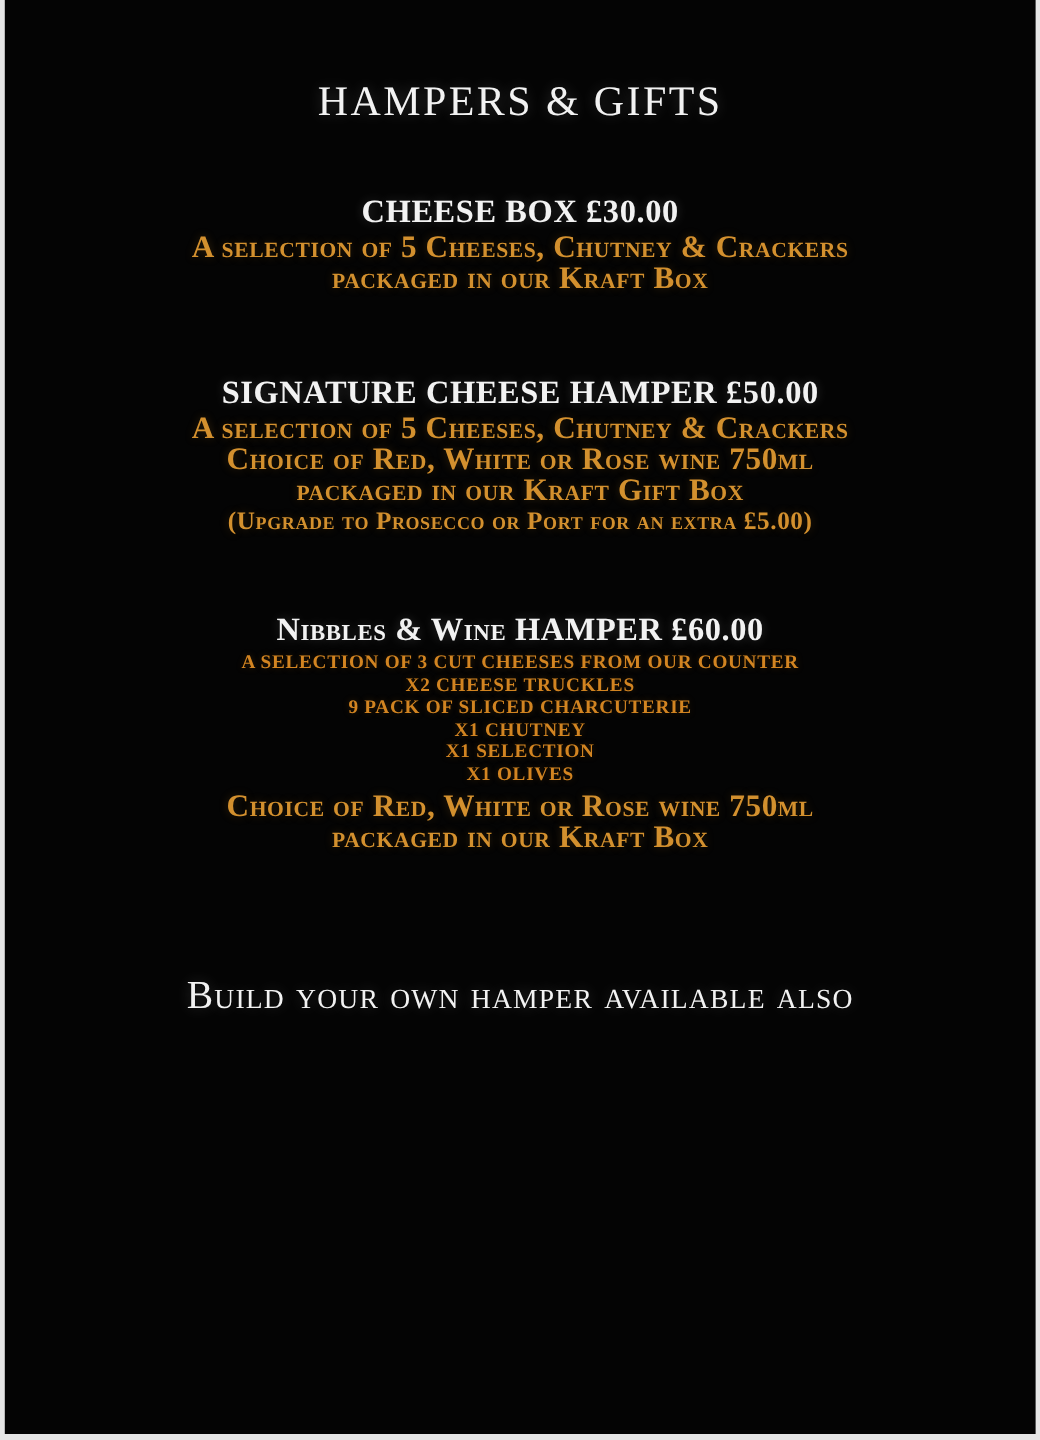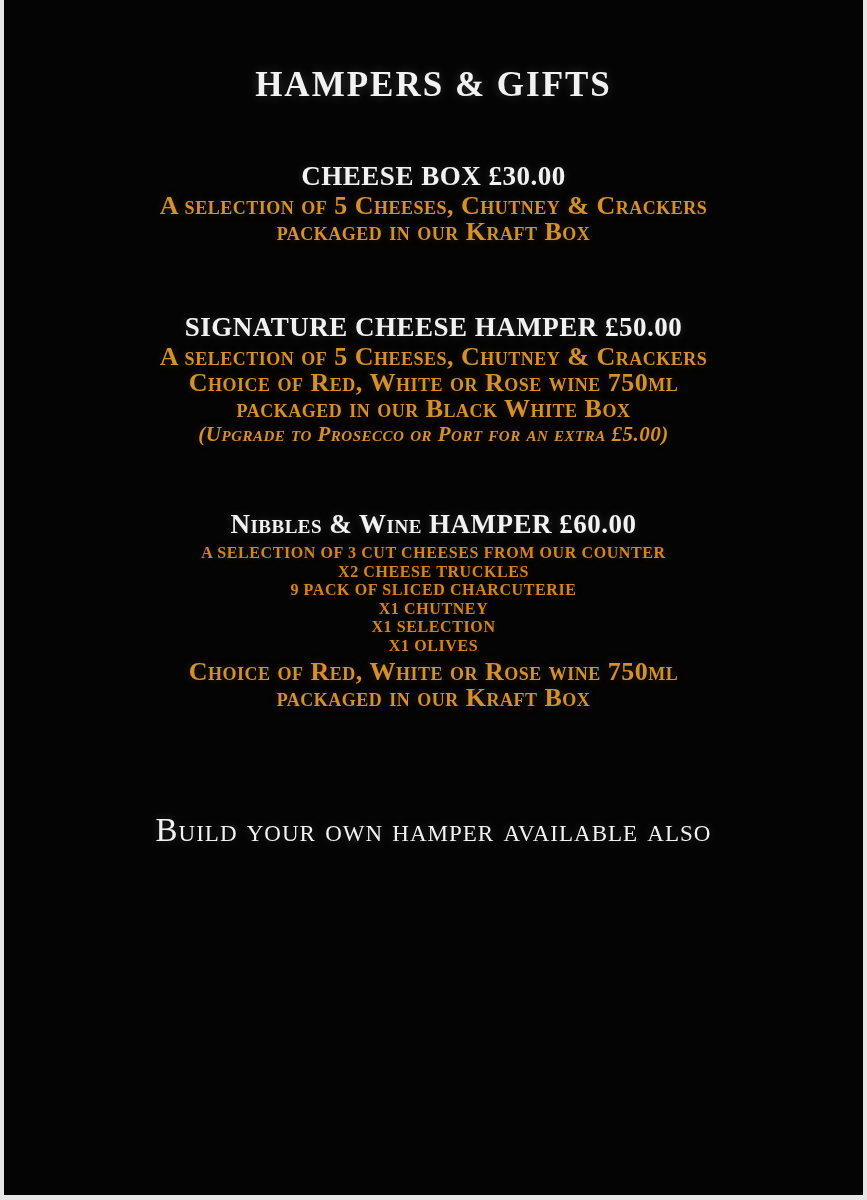--- a/index.html
+++ b/index.html
@@ -24,21 +24,21 @@
     position:absolute;
     left:4px;right:4px;top:0;bottom:5px;
     background:var(--bg);
     text-align:center;
     overflow:hidden;
   }
   .title{
     padding-top:64px;
     font-size:35px;
     line-height:42px;
-    font-weight:bold;
+    font-weight:normal;
     letter-spacing:2px;
     color:var(--white-text);
     text-shadow:0 0 12px rgba(255,255,255,0.20);
   }
   .menu-section{display:block;}
   .sec-1{margin-top:54px;}
   .sec-2{margin-top:66px;}
   .sec-3{margin-top:62px;}
   .heading{
     font-size:27px;
@@ -54,21 +54,20 @@
     line-height:26px;
     font-weight:bold;
     font-variant:small-caps;
     letter-spacing:0.5px;
     color:var(--accent);
     text-shadow:0 0 8px rgba(200,130,30,0.25);
   }
   .line.paren{
     font-size:21px;
     line-height:24px;
-    font-style:italic;
   }
   .bold-line{
     font-size:16px;
     line-height:18.5px;
     font-weight:bold;
     letter-spacing:0.6px;
     color:var(--accent-bold);
     text-shadow:0 0 6px rgba(200,120,20,0.25);
   }
   .bold-group{margin:3px 0 4px 0;}
@@ -96,21 +95,21 @@
     <section class="menu-section sec-1">
       <h2 class="heading">CHEESE BOX £30.00</h2>
       <p class="line">A selection of 5 Cheeses, Chutney &amp; Crackers</p>
       <p class="line">packaged in our Kraft Box</p>
     </section>
 
     <section class="menu-section sec-2">
       <h2 class="heading">SIGNATURE CHEESE HAMPER £50.00</h2>
       <p class="line">A selection of 5 Cheeses, Chutney &amp; Crackers</p>
       <p class="line">Choice of Red, White or Rose wine 750ml</p>
-      <p class="line">packaged in our Black White Box</p>
+      <p class="line">packaged in our Kraft Gift Box</p>
       <p class="line paren">(Upgrade to Prosecco or Port for an extra £5.00)</p>
     </section>
 
     <section class="menu-section sec-3">
       <h2 class="heading">Nibbles &amp; Wine HAMPER £60.00</h2>
       <div class="bold-group">
         <p class="bold-line">A SELECTION OF 3 CUT CHEESES FROM OUR COUNTER</p>
         <p class="bold-line">X2 CHEESE TRUCKLES</p>
         <p class="bold-line">9 PACK OF SLICED CHARCUTERIE</p>
         <p class="bold-line">X1 CHUTNEY</p>

